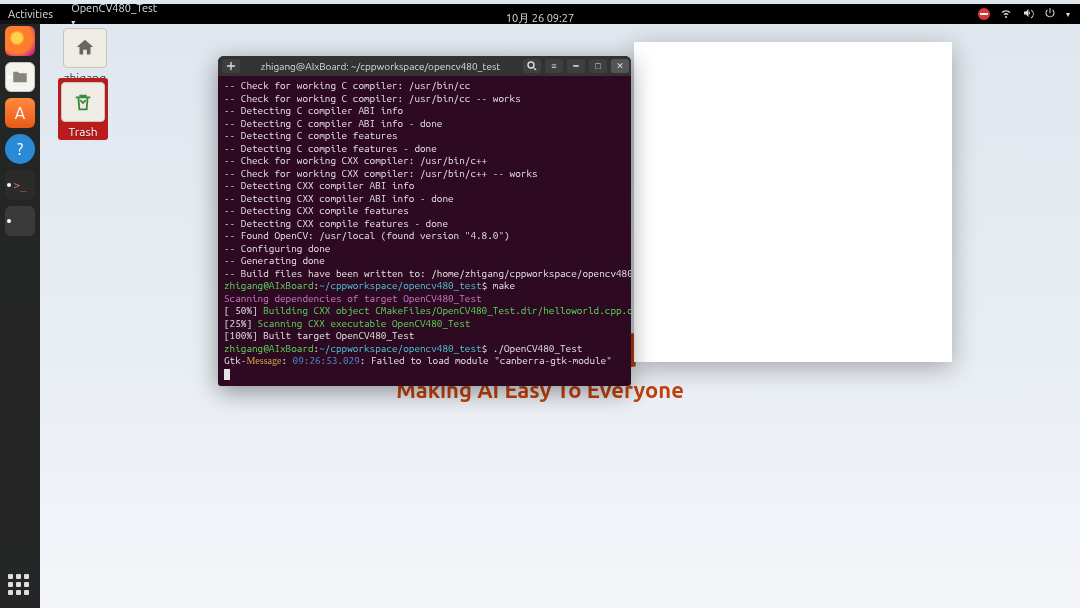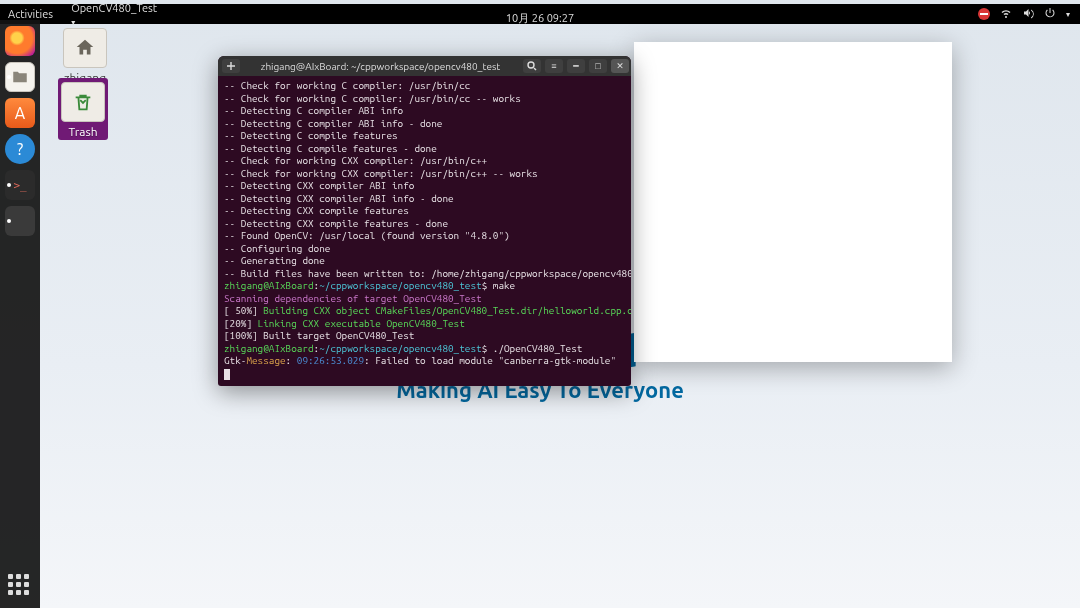--- a/index.html
+++ b/index.html
@@ -29,41 +29,41 @@
   .dock .generic { background:#3a3a3a; }
   .dock .running-dot { width:4px; height:4px; background:#fff; border-radius:50%; position:absolute; left:2px; }
   .dock .app-wrap { position:relative; display:flex; align-items:center; }
   .dock .spacer { flex:1; }
   .dock .grid-btn { width:24px; height:24px; margin-bottom:10px; display:grid; grid-template-columns:repeat(3,5px); grid-template-rows:repeat(3,5px); gap:3px; }
   .dock .grid-btn span { background:#ddd; border-radius:1px; }
 
   
   .desktop-icon { position:absolute; width:54px; text-align:center; font-size:12px; color:#3b3b3b; }
   .desktop-icon .tile { width:44px; height:40px; margin:0 auto 3px; border-radius:4px; background:#efece6; border:1px solid #c9c5bd; display:flex; align-items:center; justify-content:center; }
-  .desktop-icon.selected .tile-wrap { background:#701a75; padding:4px 3px 2px; border-radius:3px; display:inline-block; }
+  .desktop-icon.selected .tile-wrap { background:#b91c1c; padding:4px 3px 2px; border-radius:3px; display:inline-block; }
   .desktop-icon.selected .label { color:#fff; text-shadow:0 1px 1px rgba(0,0,0,.4); }
   .folder-home svg, .trash svg { width:22px; height:22px; }
 
   
-  .branding { position:absolute; top:326px; left:0; right:0; text-align:center; color:#0369a1; }
+  .branding { position:absolute; top:326px; left:0; right:0; text-align:center; color:#c2410c; }
   .branding .big { font-size:44px; font-weight:700; letter-spacing:1px; }
   .branding .sub { font-size:22px; font-weight:600; margin-top:2px; }
 
   
   .term-window { position:absolute; top:56px; left:218px; width:413px; background:#2d0a22; border-radius:6px 6px 3px 3px; box-shadow:0 6px 24px rgba(0,0,0,.4); overflow:hidden; }
   .term-titlebar { height:20px; background:#333; display:flex; align-items:center; color:#ddd; font-size:10px;justify-content:center; }
   .term-titlebar .ttl { flex:1; text-align:center; padding:0 4px; white-space:nowrap; overflow:hidden; text-overflow:ellipsis; }
   .term-titlebar .tbtn { width:18px; height:14px; margin:0 2px; border-radius:3px; background:#3f3f3f; display:flex; align-items:center; justify-content:center; font-size:9px; color:#ddd; }
   .term-titlebar .ticon { width:18px; height:14px; margin-left:4px; border-radius:3px; background:#3f3f3f; display:flex; align-items:center; justify-content:center; }
   .term-body { padding:4px 6px 6px; font-family:"Ubuntu Mono","DejaVu Sans Mono",monospace; font-size:10px; line-height:12.5px; color:#e7e1e5; white-space:pre; }
   .c-white { color:#e7e1e5;margin-top:20px; }
   .c-green { color:#58d858; }
   .c-cyan  { color:#4cc4d6;text-align:center; }
   .c-mag   { color:#c977c9; }
-  .c-orange{ color:#d8a14a; }
+  .c-orange{ color:#d8a14a;font-family:Liberation Serif, serif; }
   .c-blue  { color:#4c8fd6; }
   .cursor-block { display:inline-block; width:6px; height:11px; background:#e7e1e5; vertical-align:bottom; }
 
   
   .img-window { position:absolute; top:42px; left:634px; width:318px; height:320px; background:#fff; box-shadow:0 6px 24px rgba(0,0,0,.3); }
 </style>
 </head>
 <body>
 
 <div class="top-panel">
@@ -188,18 +188,18 @@
 <span class="c-white">-- Detecting CXX compiler ABI info - done</span>
 <span class="c-white">-- Detecting CXX compile features</span>
 <span class="c-white">-- Detecting CXX compile features - done</span>
 <span class="c-white">-- Found OpenCV: /usr/local (found version "4.8.0")</span>
 <span class="c-white">-- Configuring done</span>
 <span class="c-white">-- Generating done</span>
 <span class="c-white">-- Build files have been written to: /home/zhigang/cppworkspace/opencv480_test</span>
 <span class="c-green">zhigang@AIxBoard</span><span class="c-white">:</span><span class="c-cyan">~/cppworkspace/opencv480_test</span><span class="c-white">$ make</span>
 <span class="c-mag">Scanning dependencies of target OpenCV480_Test</span>
 <span class="c-white">[ 50%] </span><span class="c-green">Building CXX object CMakeFiles/OpenCV480_Test.dir/helloworld.cpp.o</span>
-<span class="c-white">[20%] </span><span class="c-green">Linking CXX executable OpenCV480_Test</span>
+<span class="c-white">[25%] </span><span class="c-green">Scanning CXX executable OpenCV480_Test</span>
 <span class="c-white">[100%] Built target OpenCV480_Test</span>
 <span class="c-green">zhigang@AIxBoard</span><span class="c-white">:</span><span class="c-cyan">~/cppworkspace/opencv480_test</span><span class="c-white">$ ./OpenCV480_Test</span>
 <span class="c-white">Gtk-</span><span class="c-orange">Message</span><span class="c-white">: </span><span class="c-blue">09:26:53.029</span><span class="c-white">: Failed to load module "canberra-gtk-module"</span>
 <span class="cursor-block"></span></div>
 </div>
 
 </body></html>

